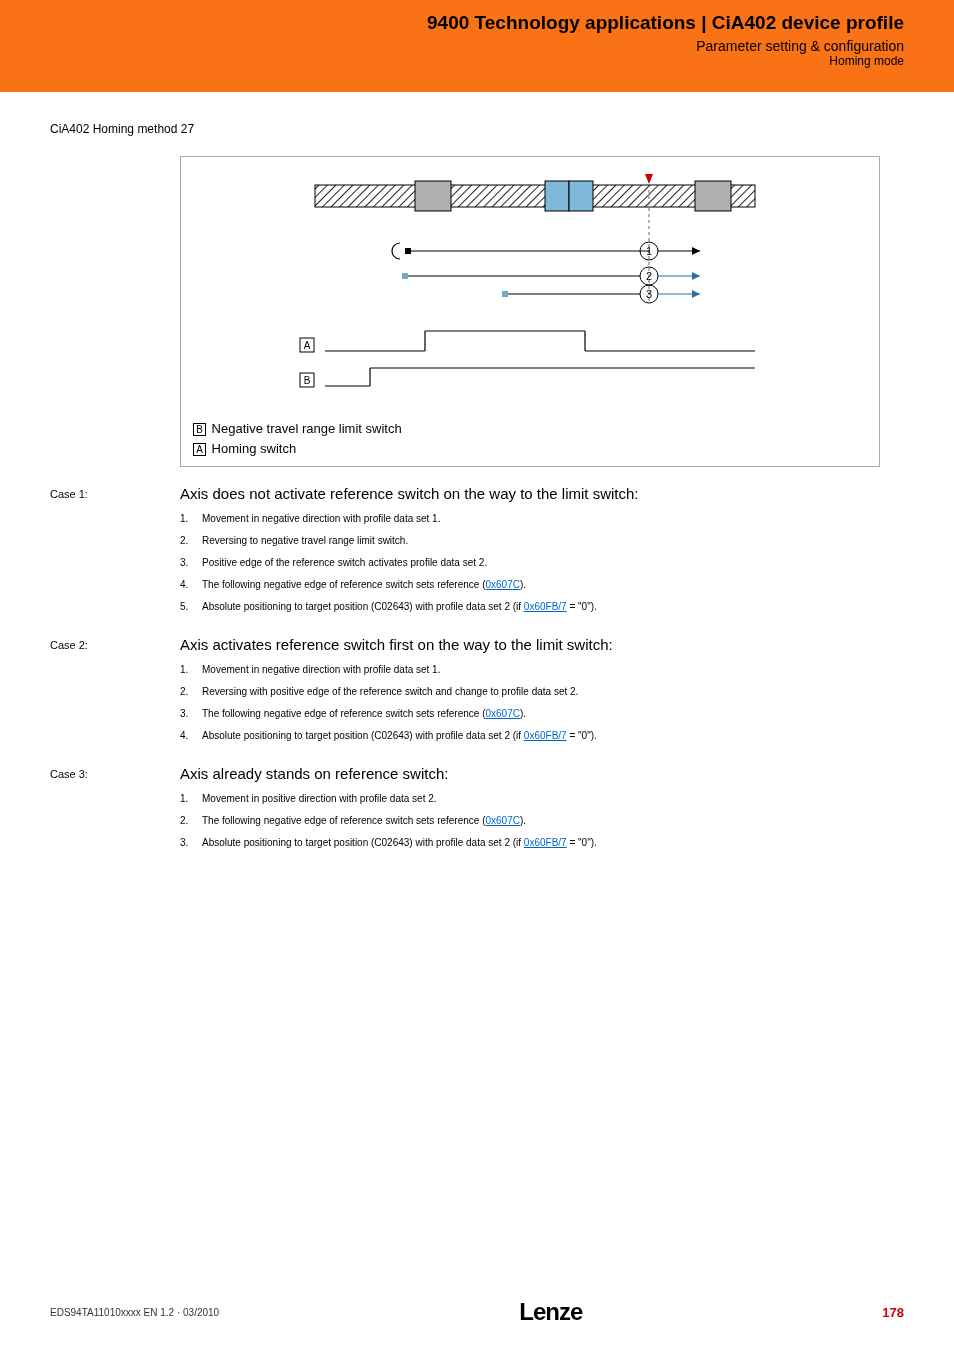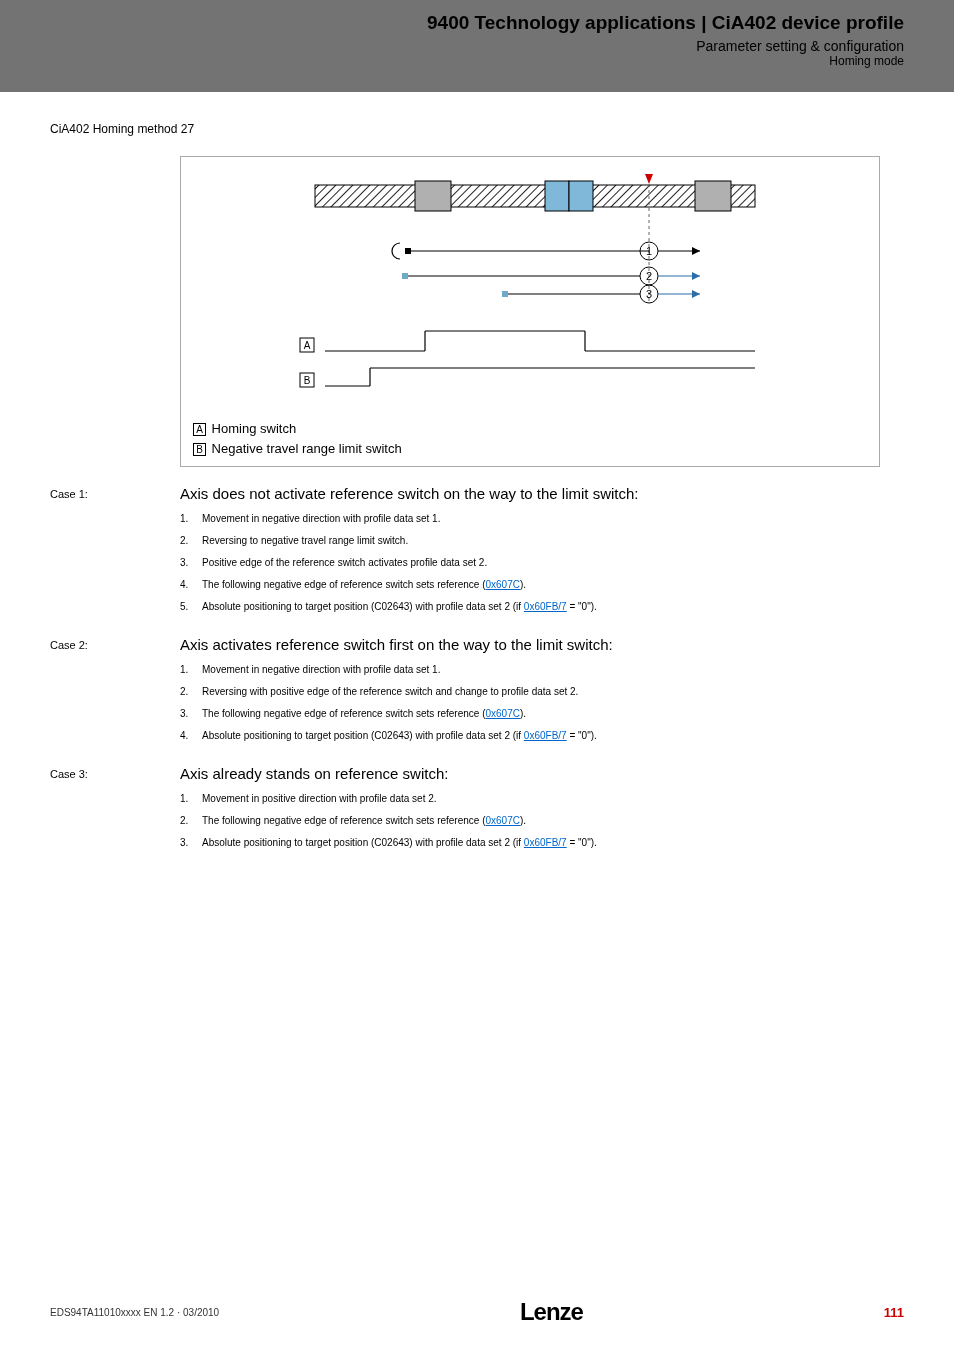--- a/index.html
+++ b/index.html
@@ -9,21 +9,21 @@
     }
     body {
       font-family: "Segoe UI", Tahoma, Arial, sans-serif;
       background: #fff;
       width: 954px;
       height: 1350px;
       position: relative;
       color: #000;
     }
     .header-bar {
-      background: #737373;
+      background: #f97316;
       height: 92px;
       padding: 12px 50px 8px;
       text-align: right;
     }
     .header-title {
       font-size: 19px;
       font-weight: bold;
       margin-bottom: 4px;
     }
     .header-sub1 {
@@ -206,24 +206,24 @@
 
         <line x1="120" y1="215" x2="165" y2="215" stroke="#000" stroke-width="1.2"></line>
         <line x1="165" y1="215" x2="165" y2="197" stroke="#000" stroke-width="1.2"></line>
         <line x1="165" y1="197" x2="550" y2="197" stroke="#000" stroke-width="1.2"></line>
         <rect x="95" y="202" width="14" height="14" fill="#fff" stroke="#000"></rect>
         <text x="102" y="213" text-anchor="middle" font-size="10">B</text>
       </svg>
     </div>
     <div class="diagram-legend">
       <div>
+        <span class="legend-box">B</span><span> Negative travel range limit switch</span>
+      </div>
+      <div>
         <span class="legend-box">A</span><span> Homing switch</span>
-      </div>
-      <div>
-        <span class="legend-box">B</span><span> Negative travel range limit switch</span>
       </div>
     </div>
   </div>
 
 
   <div id="cases-container">
       <div class="case-block">
         <div class="case-label">Case 1:</div>
         <div class="case-body">
           <div class="case-intro">Axis does not activate reference switch on the way to the limit switch:</div>
@@ -259,14 +259,14 @@
           </ol>
         </div>
       </div>
     </div>
 
 </div>
 
 <div class="footer">
   <div class="footer-left">EDS94TA11010xxxx EN 1.2 · 03/2010</div>
   <div class="footer-logo">Lenze</div>
-  <div class="footer-page">111</div>
+  <div class="footer-page">178</div>
 </div>
 
 </body></html>

